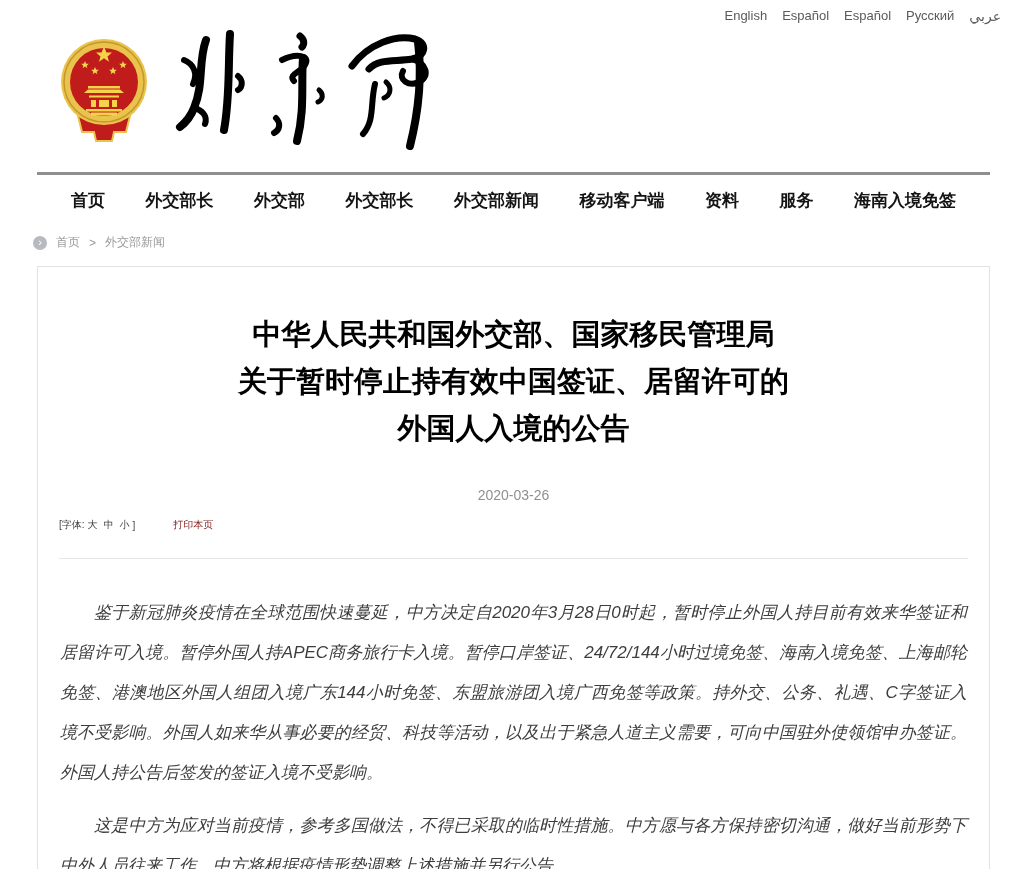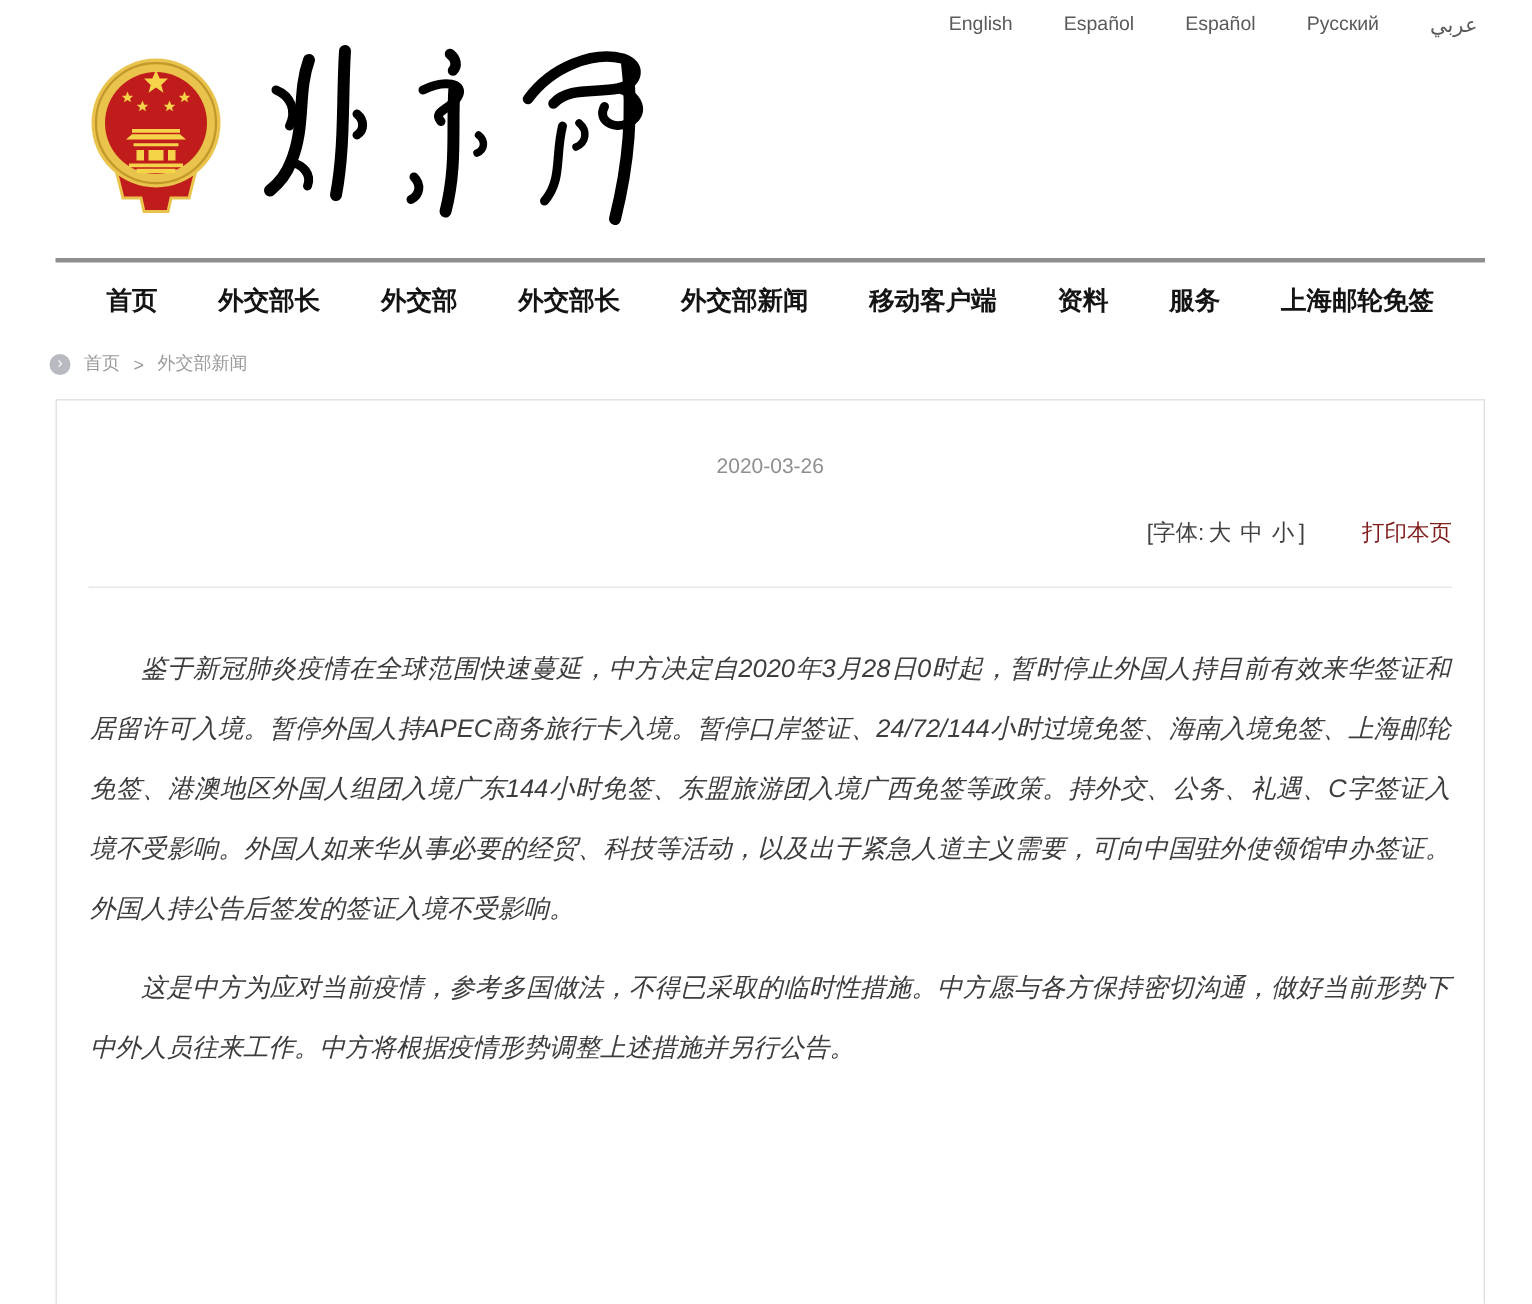--- a/index.html
+++ b/index.html
@@ -1,20 +1,20 @@
 <!DOCTYPE html>
 <html><head>
 <meta charset="utf-8">
 <style>
   * { margin: 0; padding: 0; box-sizing: border-box; }
   html, body { width: 1021px; height: 869px; overflow: hidden; background: #fff;
     font-family: "Liberation Sans", "DejaVu Sans", sans-serif; }
 
   
-  .lang-bar { position: absolute; top: 8px; right: 36px; display: flex; gap: 34px;
+  .lang-bar { position: absolute; top: 8px; right: 20px; display: flex; gap: 15px;
     font-size: 13px; color: #5a5a5a; padding-left: 28px; }
   .lang-bar a { color: #5a5a5a; text-decoration: none; cursor: pointer; }
   .lang-bar a.arabic { font-weight: normal; font-size: 14px; }
 
   
   .header { position: relative; height: 172px; }
   .emblem { position: absolute; left: 58px; top: 36px; }
   .calligraphy { position: absolute; left: 172px; top: 26px; }
 
   
@@ -29,22 +29,22 @@
   .crumb-icon { width: 14px; height: 14px; border-radius: 50%; background: #b7bbbf;
     color: #fff; font-size: 11px; line-height: 13px; text-align: center; display: inline-block; }
   .breadcrumb a { color: #9a9a9a; text-decoration: none; cursor: pointer; }
 
   
   .content-box { margin: 15px 31px 0 37px; border: 1px solid #e2e2e2; background: #fff;
     padding: 0 21px 40px 21px; height: 680px; }
   .article-title { margin-top: 44px; text-align: center; font-size: 29px; font-weight: 600;
     color: #000; line-height: 47px; white-space: pre-line; }
   .article-date { margin-top: 35px; text-align: center; font-size: 14px; color: #8f8f8f; }
-  .font-row { margin-top: 28px; display: flex; justify-content: flex-end; align-items: center;
-    font-size: 15px; color: #404040; }
+  .font-row { margin-top: 15px; display: flex; justify-content: flex-start; align-items: center;
+    font-size: 10px; color: #404040; }
   .font-row .sz { margin: 0 3px; cursor: pointer; }
   .font-row .print { margin-left: 38px; cursor: pointer; color: #7f1d1d; text-decoration: none; }
   .divider { margin-top: 26px; border: none; border-top: 1px solid #e7e7e7; }
   .article-body { margin-top: 34px; padding: 0 1px; }
   .article-body p { font-size: 17px; color: #3d3d3d; line-height: 40px;
     text-indent: 2em; margin-bottom: 13px; text-align: justify; font-style: italic; }
 </style>
 </head>
 <body>
 
@@ -112,31 +112,34 @@
 
 <div class="nav">
   <a class="nav-item">首页</a>
   <a class="nav-item">外交部长</a>
   <a class="nav-item">外交部</a>
   <a class="nav-item">外交部长</a>
   <a class="nav-item">外交部新闻</a>
   <a class="nav-item">移动客户端</a>
   <a class="nav-item">资料</a>
   <a class="nav-item">服务</a>
-  <a class="nav-item">上海邮轮免签</a>
+  <a class="nav-item">海南入境免签</a>
 </div>
 
 <div class="breadcrumb">
   <span class="crumb-icon">›</span>
   <a>首页</a>
   <span>&gt;</span>
   <a>外交部新闻</a>
 </div>
 
 <div class="content-box">
+  <h1 class="article-title">中华人民共和国外交部、国家移民管理局
+关于暂时停止持有效中国签证、居留许可的
+外国人入境的公告</h1>
   <div class="article-date">2020-03-26</div>
 
   <div class="font-row">
     <span>[字体:</span>
     <span class="sz">大</span>
     <span class="sz">中</span>
     <span class="sz">小</span>
     <span>]</span>
     <a class="print">打印本页</a>
   </div>

